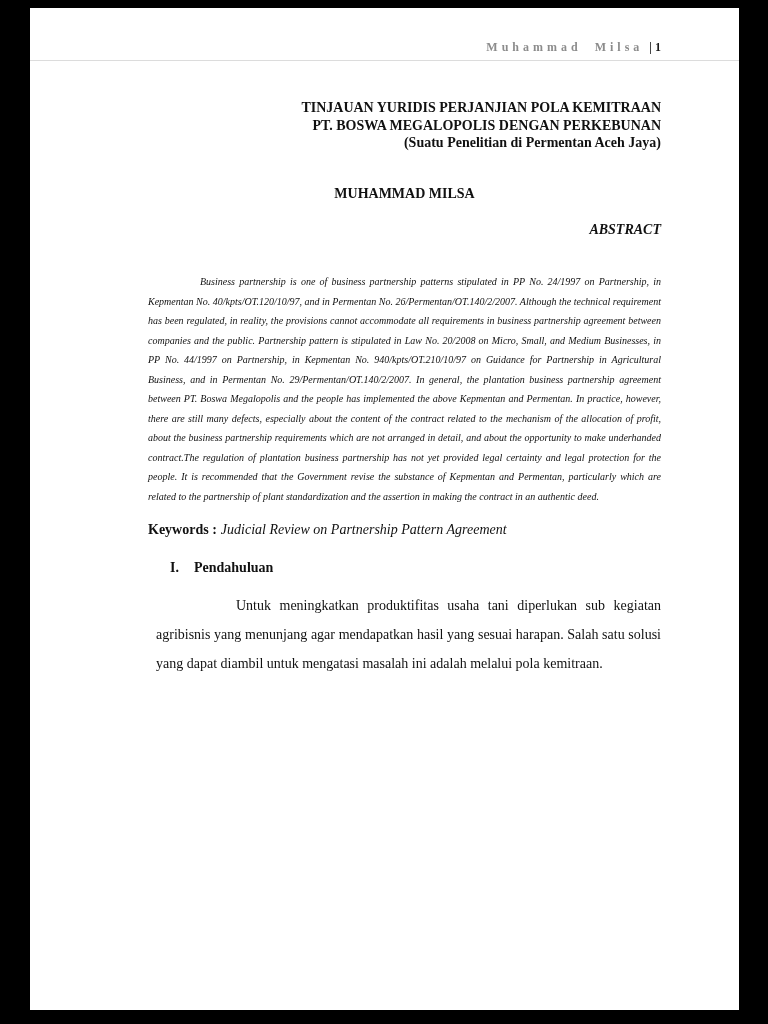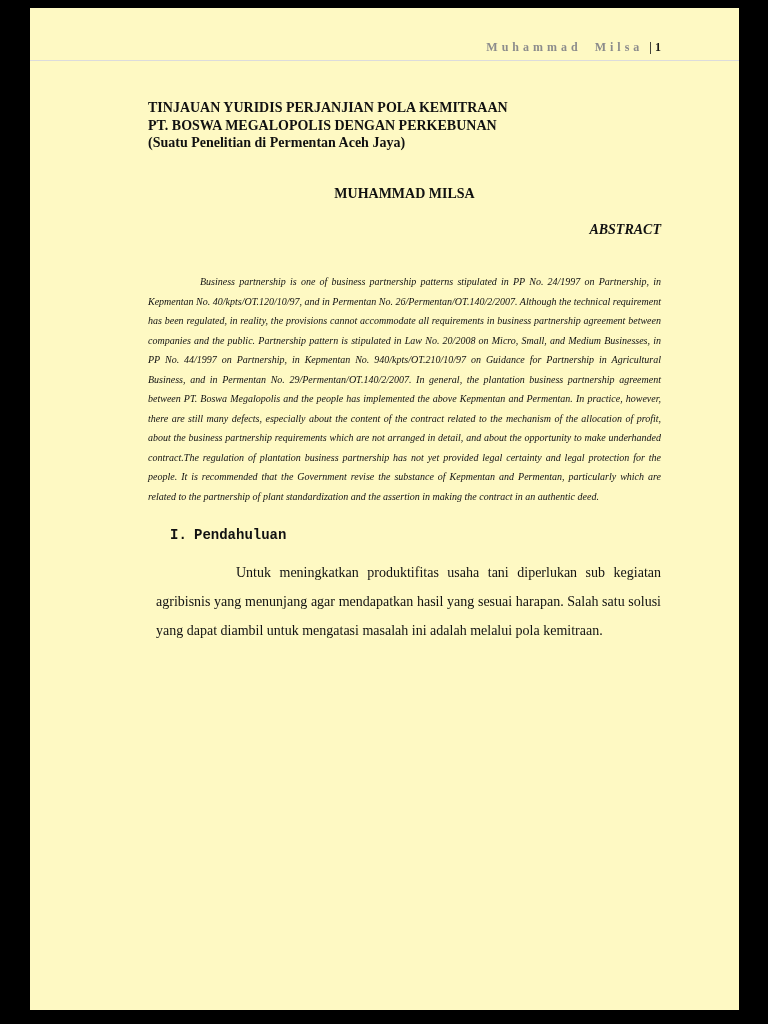--- a/index.html
+++ b/index.html
@@ -11,21 +11,21 @@
     position: relative;
     overflow: hidden;
     font-family: "Liberation Serif", "DejaVu Serif", serif;
   }
   .page {
     position: absolute;
     left: 30px;
     top: 8px;
     width: 709px;
     height: 1002px;
-    background: #fef9c3;
+    background: #ffffff;
   }
   .header {
     padding: 32px 78px 0 118px;
     text-align: right;
     font-size: 12px;
     font-weight: bold;
     line-height: 14px;
     white-space: nowrap;
   }
   .running-author {
@@ -45,21 +45,21 @@
     border: 0;
     border-top: 1px solid #dcdcdc;
     margin: 6px 0 0 0;
   }
   .content {
     padding: 0 78px 0 118px;
     color: #111111;
   }
   .doc-title {
     margin-top: 38px;
-    text-align: left;
+    text-align: right;
     font-weight: bold;
     font-size: 14px;
     line-height: 17.5px;
   }
   .author-name {
     margin-top: 33px;
     text-align: center;
     font-weight: bold;
     font-size: 14px;
     line-height: 17.5px;
@@ -85,21 +85,20 @@
     font-size: 14px;
     line-height: 18px;
   }
   .kw-label { font-weight: bold; font-style: normal; }
   .kw-text  { font-style: italic; margin-left: 4px; }
   .section-heading {
     margin: 20px 0 0 22px;
     font-weight: bold;
     font-size: 14px;
     line-height: 18px;
-    font-family: Liberation Mono, monospace;
   }
   .sec-num {
     display: inline-block;
     min-width: 24px;
   }
   .body-para {
     margin: 14px 0 0 8px;
     font-size: 14px;
     line-height: 29px;
     text-align: justify;
@@ -124,20 +123,23 @@
       <div>PT. BOSWA MEGALOPOLIS DENGAN PERKEBUNAN</div>
       <div>(Suatu Penelitian di Permentan Aceh Jaya)</div>
     </div>
 
     <div class="author-name">MUHAMMAD MILSA</div>
 
     <div class="abstract-heading">ABSTRACT</div>
 
     <p class="abstract">Business partnership is one of business partnership patterns stipulated in PP No. 24/1997 on Partnership, in Kepmentan No. 40/kpts/OT.120/10/97, and in Permentan No. 26/Permentan/OT.140/2/2007. Although the technical requirement has been regulated, in reality, the provisions cannot accommodate all requirements in business partnership agreement between companies and the public. Partnership pattern is stipulated in Law No. 20/2008 on Micro, Small, and Medium Businesses, in PP No. 44/1997 on Partnership, in Kepmentan No. 940/kpts/OT.210/10/97 on Guidance for Partnership in Agricultural Business, and in Permentan No. 29/Permentan/OT.140/2/2007. In general, the plantation business partnership agreement between PT. Boswa Megalopolis and the people has implemented the above Kepmentan and Permentan. In practice, however, there are still many defects, especially about the content of the contract related to the mechanism of the allocation of profit, about the business partnership requirements which are not arranged in detail, and about the opportunity to make underhanded contract.The regulation of plantation business partnership has not yet provided legal certainty and legal protection for the people. It is recommended that the Government revise the substance of Kepmentan and Permentan, particularly which are related to the partnership of plant standardization and the assertion in making the contract in an authentic deed.</p>
 
+    <p class="keywords">
+      <span class="kw-label">Keywords :</span><span class="kw-text">Judicial Review on Partnership Pattern Agreement</span>
+    </p>
 
     <div class="section-heading">
       <span class="sec-num">I.</span><span class="sec-title">Pendahuluan</span>
     </div>
 
     <p class="body-para">Untuk meningkatkan produktifitas usaha tani diperlukan sub kegiatan agribisnis yang menunjang agar mendapatkan hasil yang sesuai harapan. Salah satu solusi yang dapat diambil untuk mengatasi masalah ini adalah melalui pola kemitraan.</p>
 
   </div>
 </div>
 

